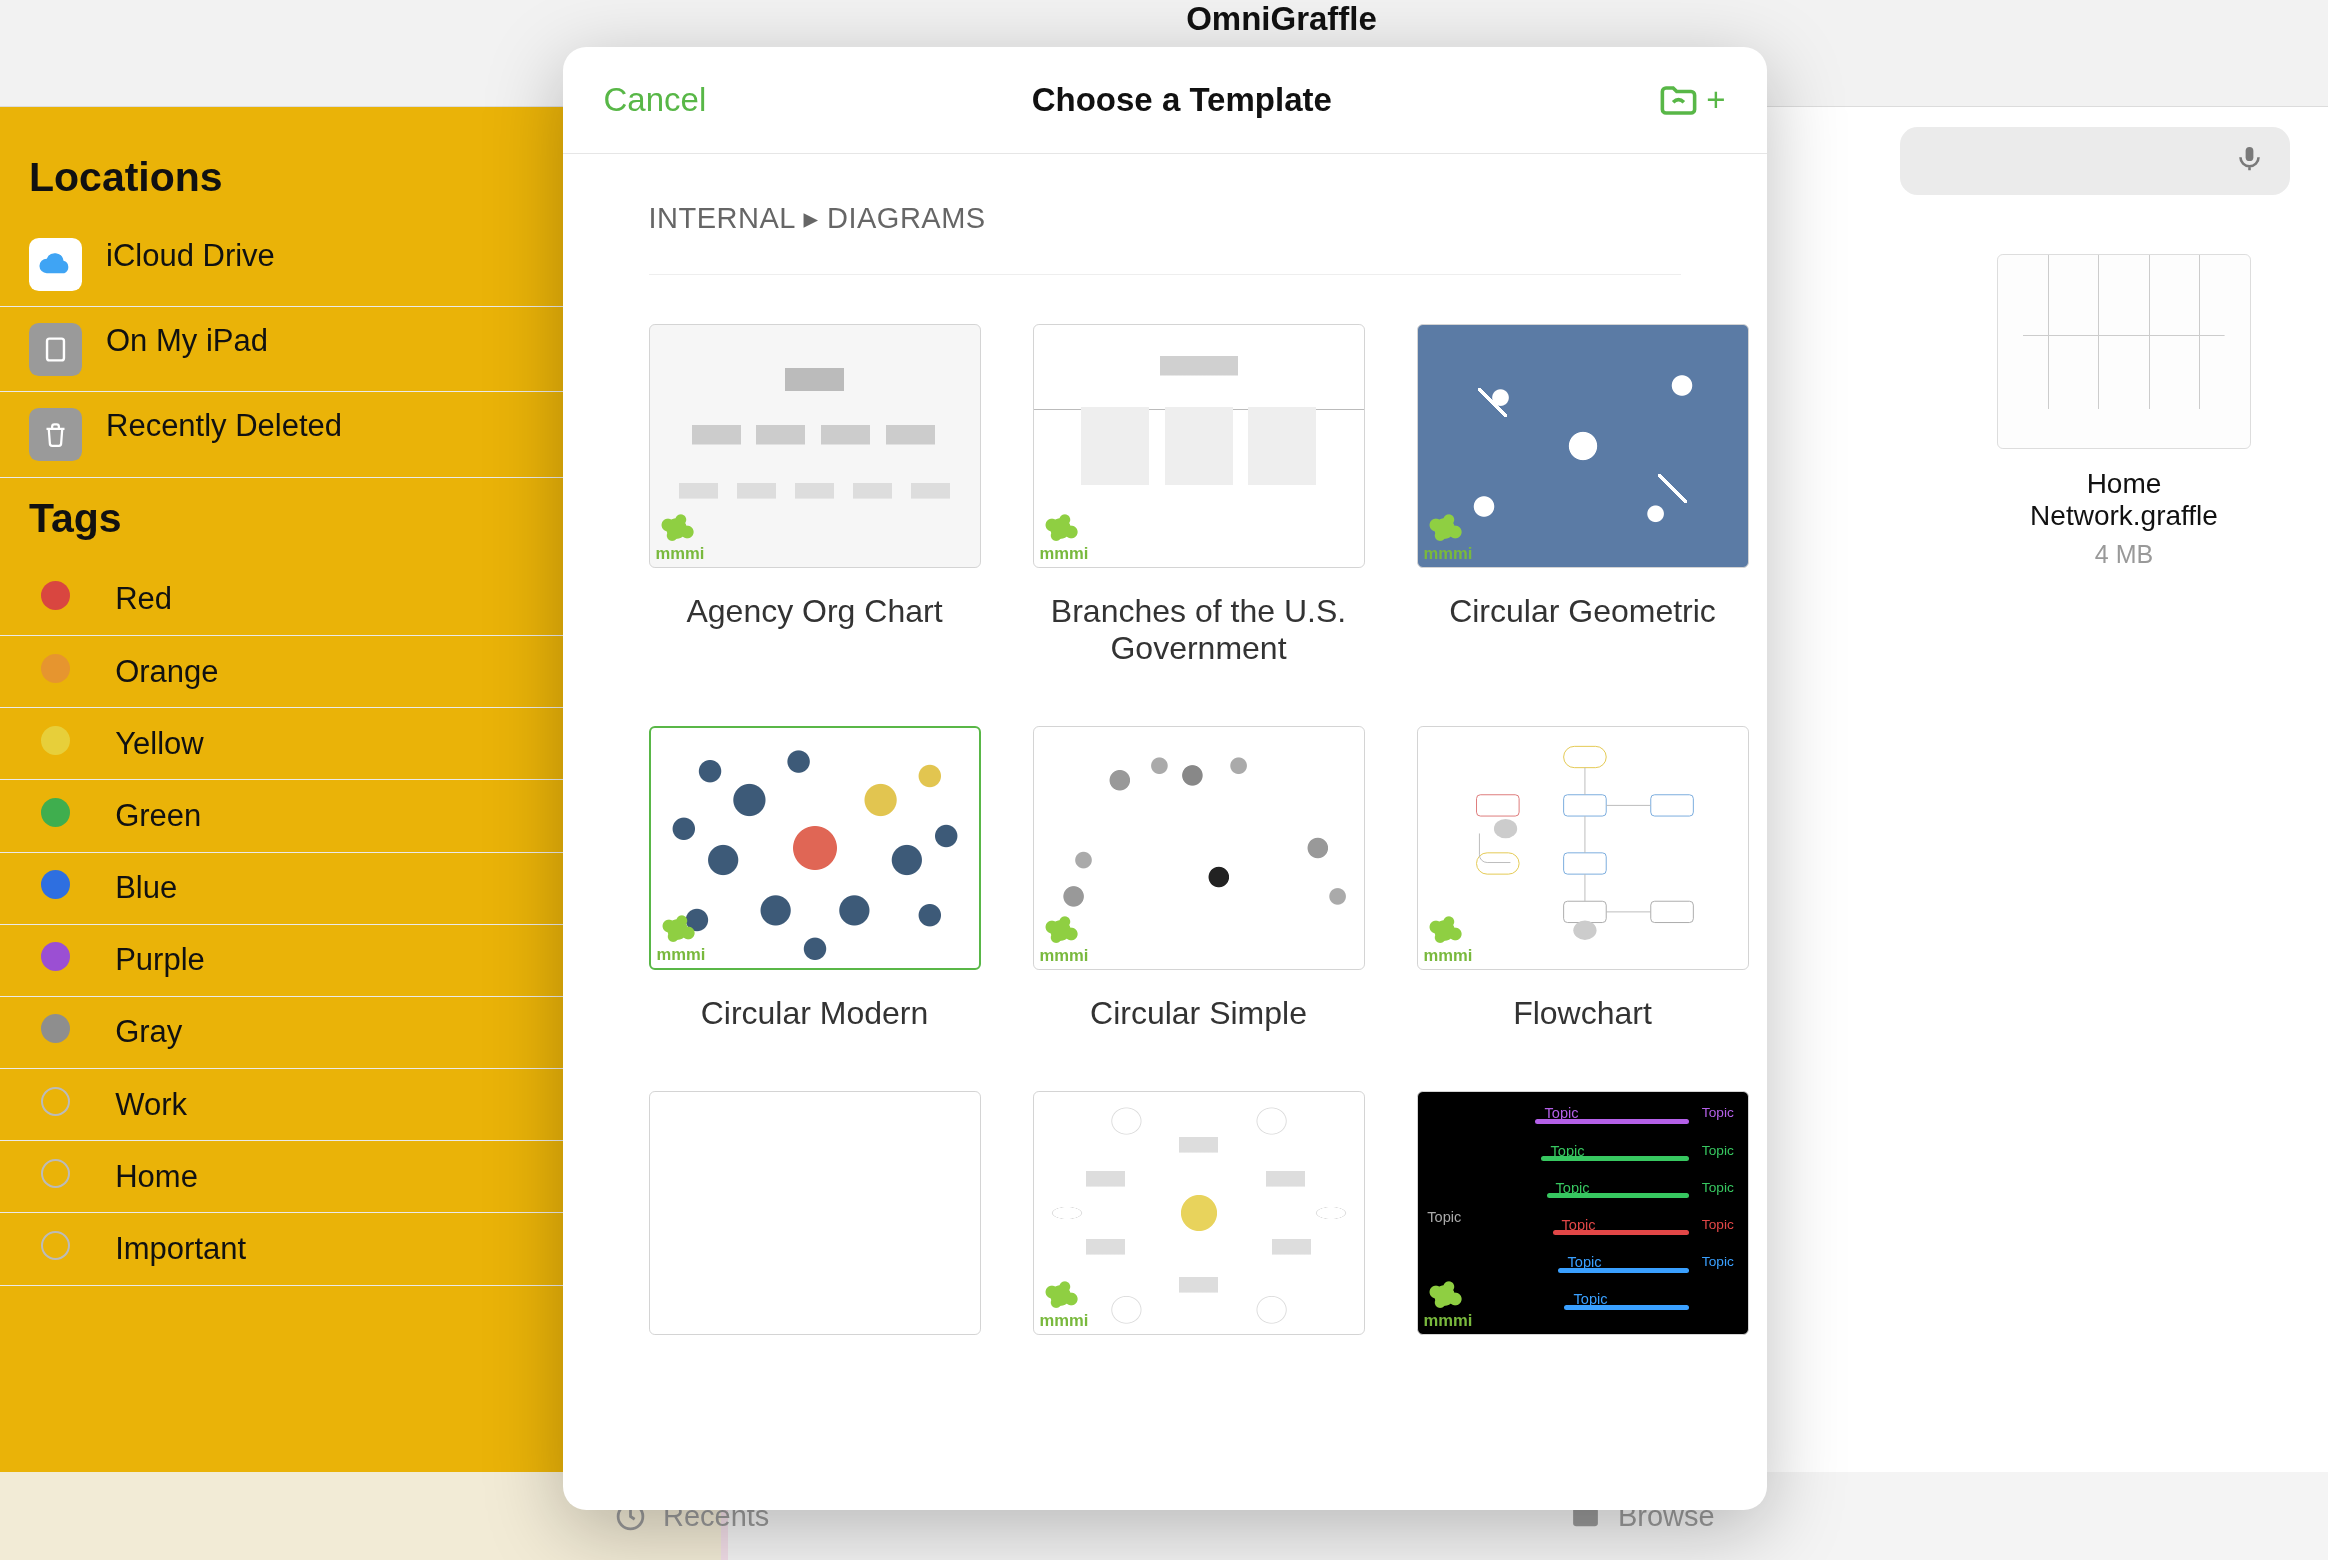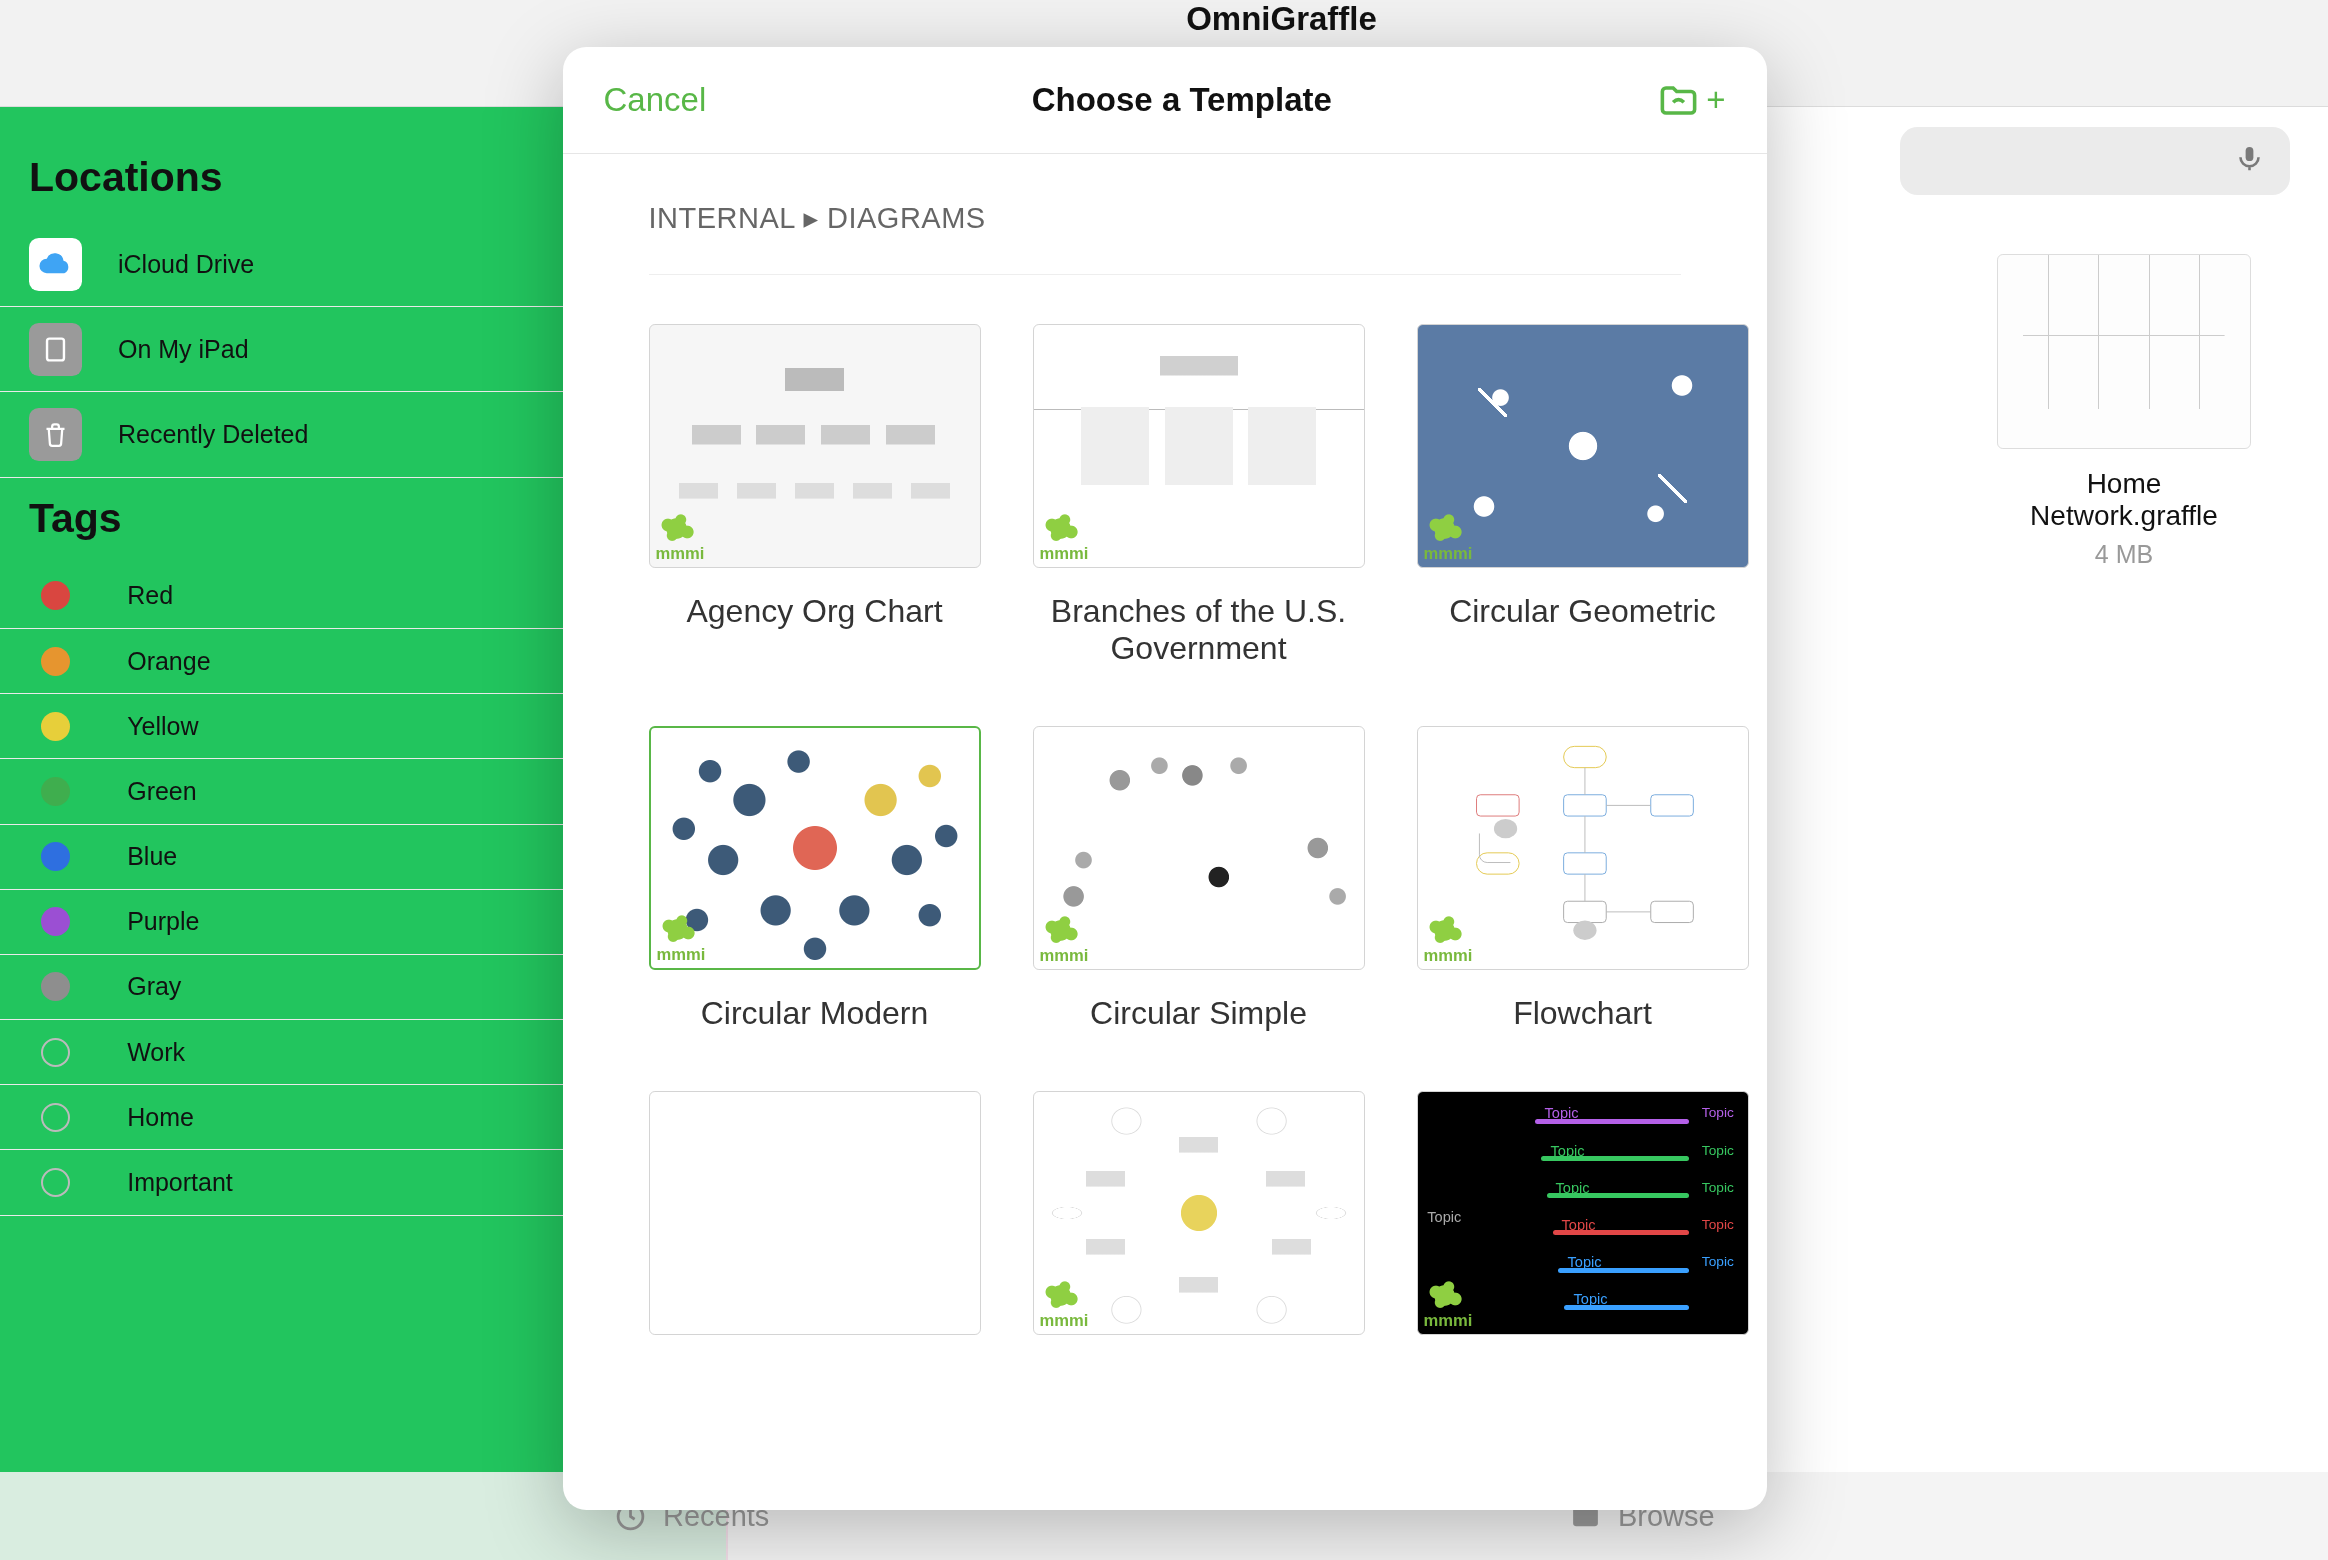--- a/index.html
+++ b/index.html
@@ -55,38 +55,38 @@
     }
 
     .main-row {
       flex: 1;
       display: flex;
       min-height: 0;
     }
 
     .sidebar {
       width: 728px;
-      background: #22c55e;
-      border-right: 2px solid #ec4899;
+      background: #eab308;
+      border-right: 7px solid #ec4899;
       padding: 29px 0 0 0;
     }
 
     .sidebar-section-header {
       font-size: 41px;
       font-weight: 700;
       color: #111;
       padding: 17.6px 29px 21.5px 29px;
     }
 
     .sidebar-item {
       display: flex;
-      align-items: center;
-      gap: 36px;
+      align-items: flex-start;
+      gap: 24px;
       padding: 15.6px 29px;
-      font-size: 25px;
+      font-size: 31px;
       color: #111;
       border-bottom: 1px solid #eaeaea;
     }
     .sidebar-item + .sidebar-item { border-top: none; }
     .sidebar-icon-box {
       width: 53px;
       height: 53px;
       border-radius: 9.8px;
       display: flex;
       align-items: center;

